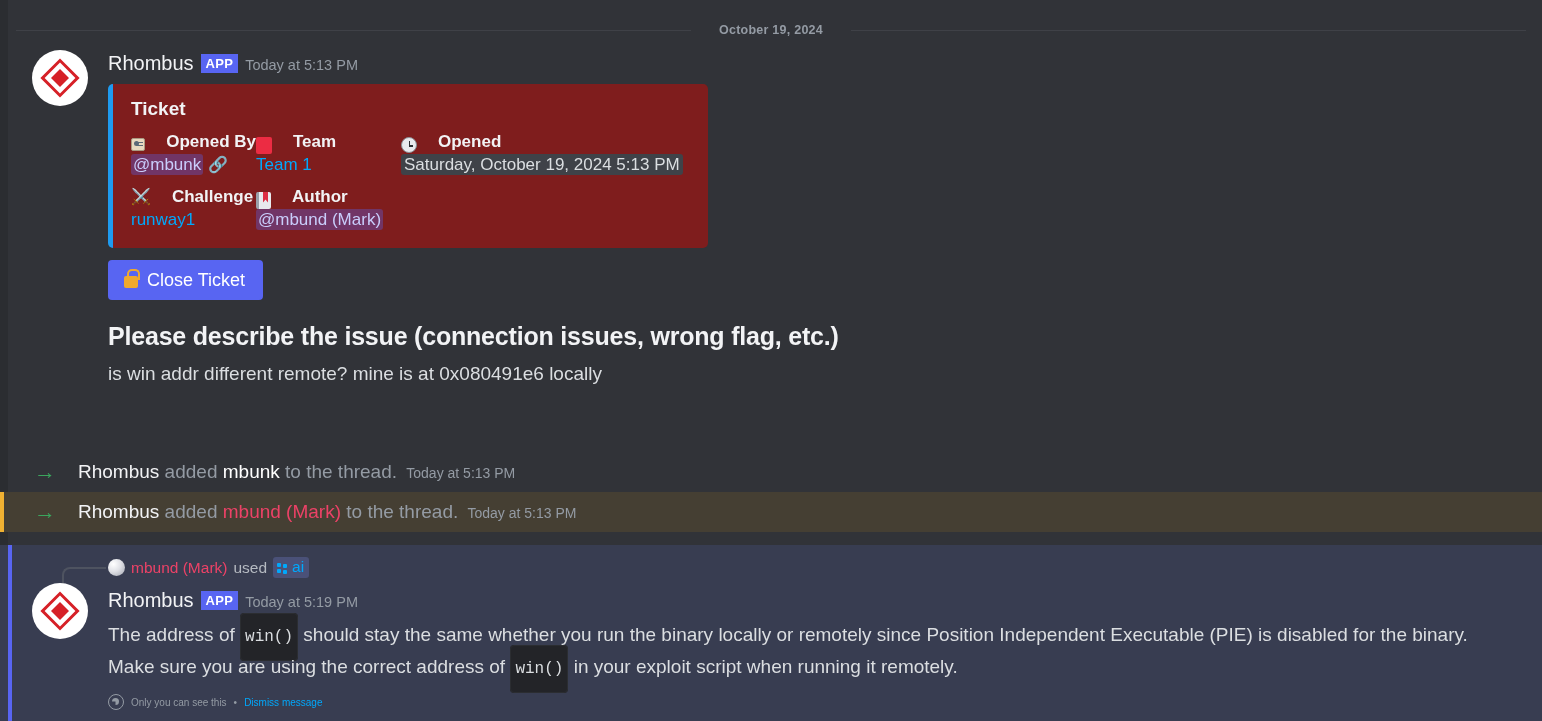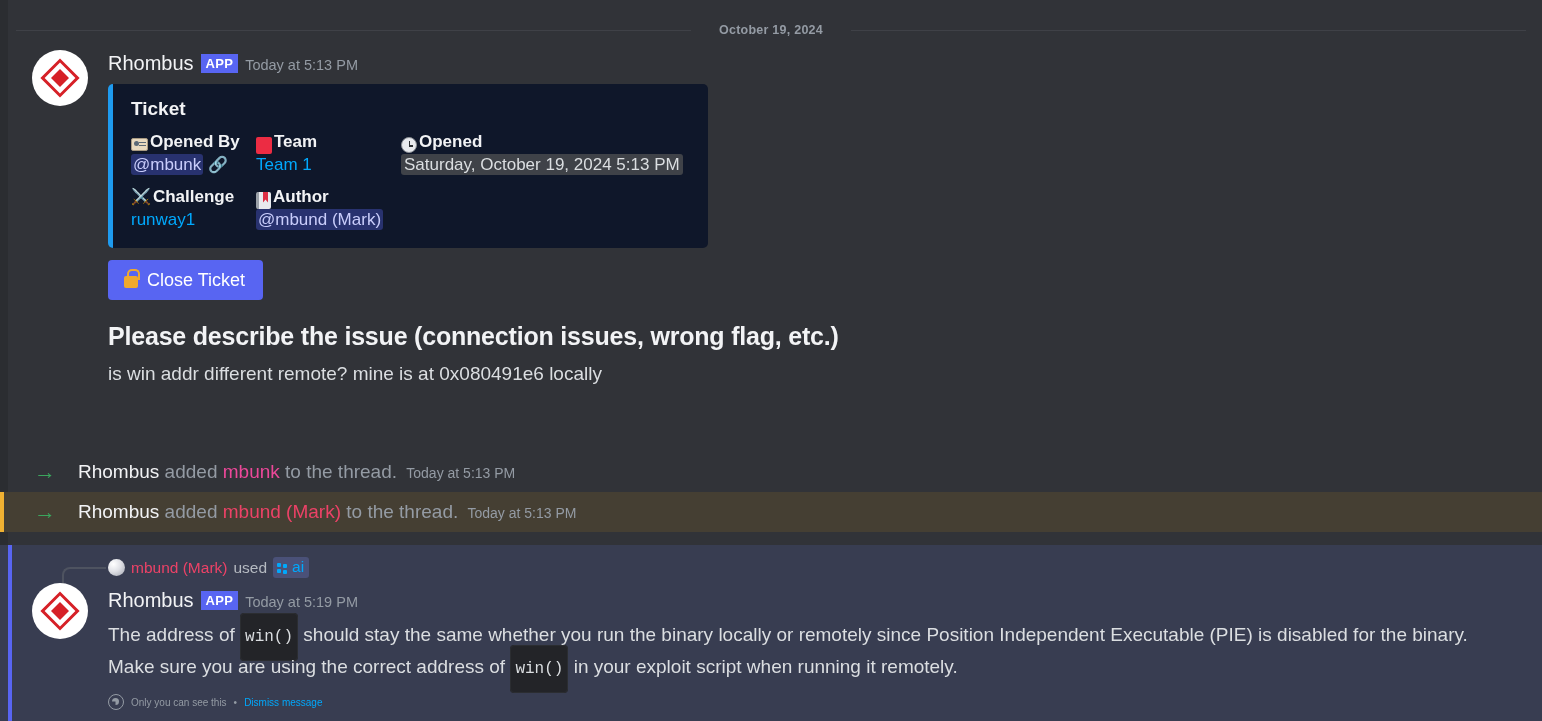--- a/index.html
+++ b/index.html
@@ -101,21 +101,21 @@
   .timestamp {
     font-size: 14.5px;
     color: #949ba4;
     line-height: 26px;
   }
 
   
   .embed {
     margin-top: 8px;
     display: inline-block;
-    background: #0f172a;
+    background: #7f1d1d;
     border-left: 5px solid #1e9bf0;
     border-radius: 5px;
     width: 600px;
     padding: 14px 16px 18px 18px;
   }
   .embed-title {
     font-size: 19px;
     font-weight: 600;
     color: #f2f3f5;
     margin-bottom: 12px;
@@ -125,21 +125,21 @@
     grid-template-columns: 125px 145px 1fr;
     row-gap: 12px;
     column-gap: 0;
   }
   .field-name {
     font-size: 17px;
     font-weight: 700;
     color: #f2f3f5;
     display: flex;
     align-items: center;
-    gap: 2px;
+    gap: 21px;
     margin-bottom: 3px;
     white-space: nowrap;
   }
   .field-value {
     font-size: 17px;
     color: #dbdee1;
     white-space: nowrap;
   }
   .emoji { font-size: 16px; line-height: 1; display: inline-block; }
 
@@ -305,21 +305,21 @@
     width: 60px;
     text-align: center;
     color: #3ba55d;
     font-size: 22px;
     flex: 0 0 auto;
     padding-left: 30px;
     box-sizing: border-box;
   }
   .sys-text { flex: 1 1 auto; padding-left: 18px; }
   .sys-text .actor { color: #f2f3f5; font-weight: 500; }
-  .name-mbunk { color: #ec4899; font-weight: 500; }
+  .name-mbunk { color: #ffffff; font-weight: 500; }
   .name-mbund { color: #ec4267; font-weight: 500; }
   .sys-ts { font-size: 14px; color: #949ba4; margin-left: 4px; }
 
   
   #ephemeral-message {
     position: absolute;
     left: 0; top: 545px;
     width: 1542px;
     height: 176px;
     background: #383d51;

